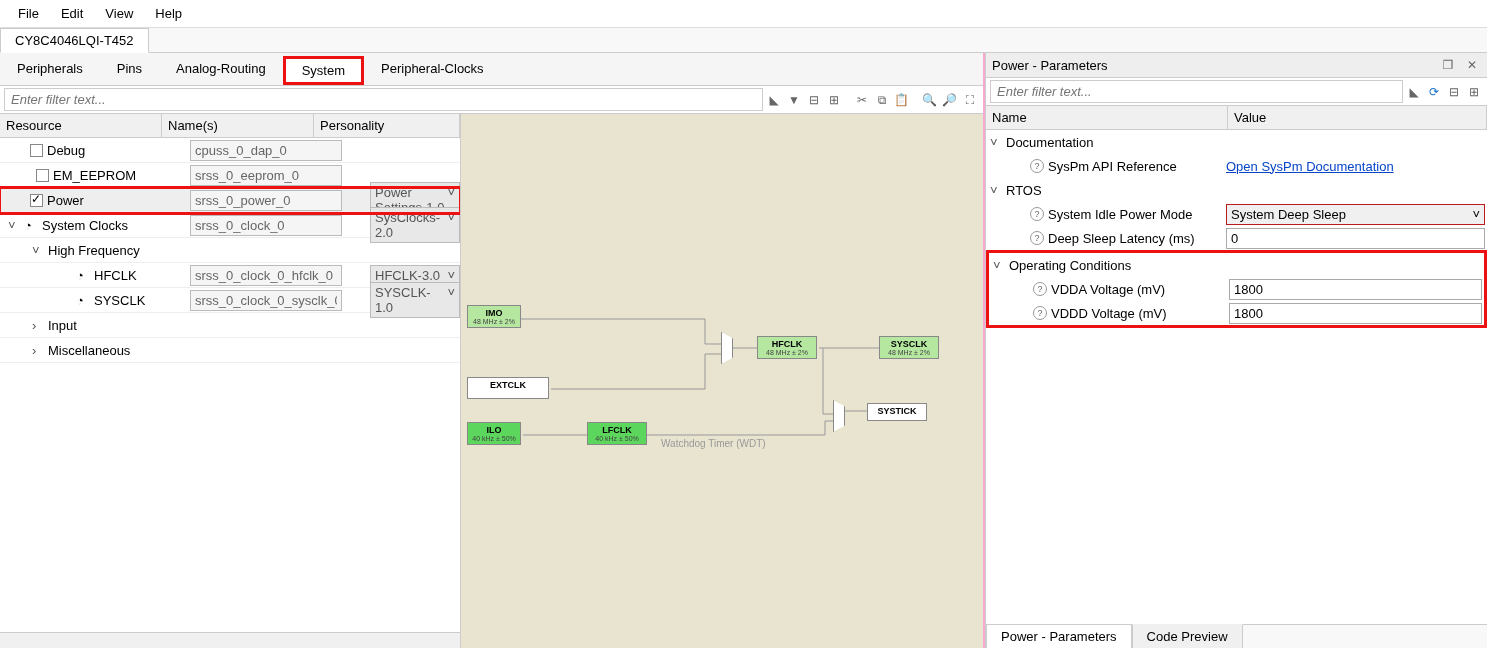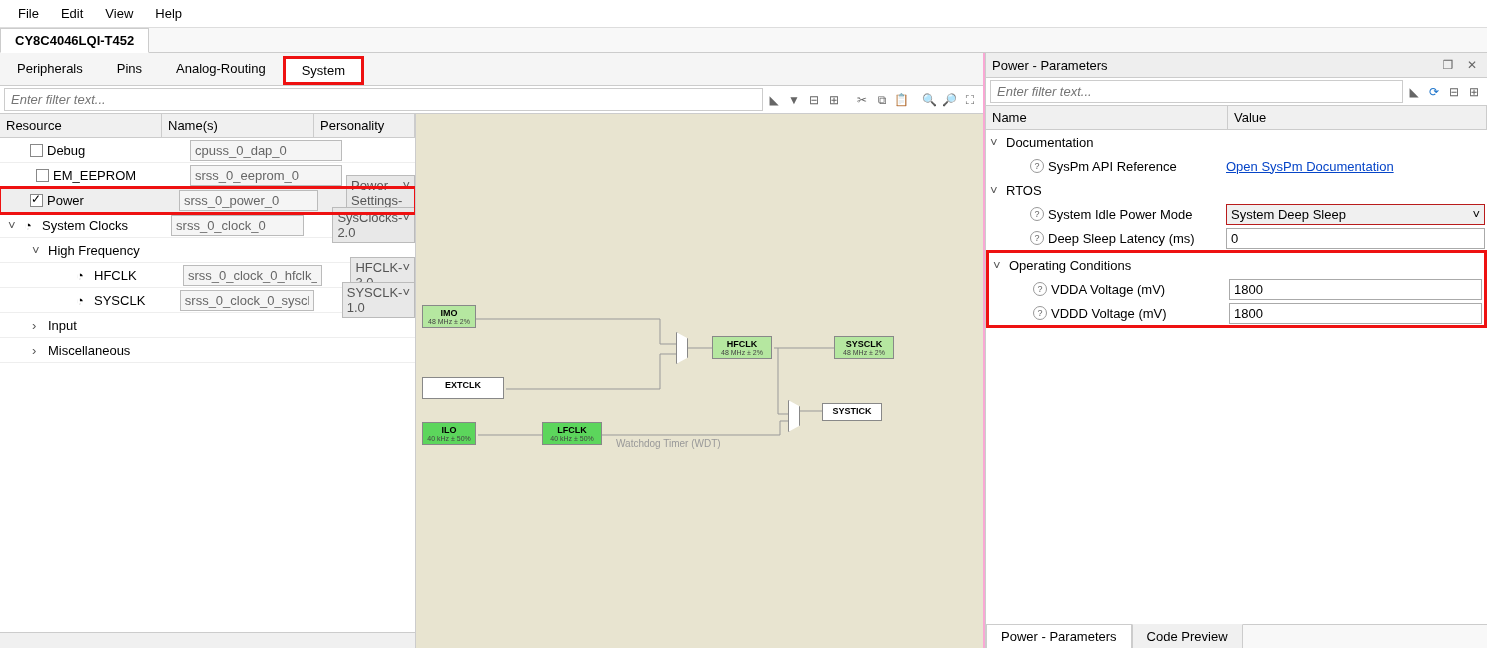--- a/index.html
+++ b/index.html
@@ -3,42 +3,42 @@
 <meta charset="utf-8">
 <style>
 * { box-sizing: border-box; margin: 0; padding: 0; font-family: "Segoe UI", Tahoma, sans-serif; font-size: 13px; }
 body { background: #fff; width: 1487px; height: 648px; overflow: hidden; display: flex; flex-direction: column; }
 
 
 .menubar { display: flex; gap: 2px; padding: 4px 8px; border-bottom: 1px solid #ddd; }
 .menubar span { padding: 2px 10px; cursor: default; }
 
 
-.filetab-row { display: flex; border-bottom: 1px solid #ccc; background: #f8f8f8; font-weight: bold; }
+.filetab-row { display: flex; border-bottom: 1px solid #ccc; background: #f8f8f8; }
 .filetab { background: #fff; border: 1px solid #ccc; border-bottom: 1px solid #fff; padding: 4px 14px; margin-bottom: -1px; }
 
 
 .main { display: flex; flex: 1; overflow: hidden; }
 .left-pane { display: flex; flex-direction: column; flex: 1; border-right: 2px solid #f9a8d4; }
 .right-pane { width: 502px; display: flex; flex-direction: column; border-left: 1px solid #ccc; }
 
 
 .config-tabs { display: flex; background: #f5f5f5; border-bottom: 1px solid #ccc; padding-top: 3px; }
 .config-tab { padding: 4px 16px; border: 1px solid transparent; cursor: default; }
 .config-tab.active { border: 3px solid #e11; background: #fff; font-weight: 400; }
 .config-tab:not(.active) { border: 1px solid transparent; }
 
 
 .filter-bar { display: flex; align-items: center; border-bottom: 1px solid #ccc; padding: 2px 4px; gap: 2px; }
 .filter-input { flex: 1; border: 1px solid #ccc; padding: 3px 6px; font-style: italic; color: #999; background: #fff; }
 .tool-icon { width: 18px; height: 18px; display: inline-flex; align-items: center; justify-content: center; color: #666; cursor: default; font-size: 12px; }
 
 
 .left-content { display: flex; flex: 1; overflow: hidden; }
-.tree-panel { width: 416px; display: flex; flex-direction: column; border-right: 1px solid #ccc; }
+.tree-panel { width: 461px; display: flex; flex-direction: column; border-right: 1px solid #ccc; }
 .diagram-panel { flex: 1; background: #e8e4d0; position: relative; overflow: auto; }
 
 
 .tree-header { display: flex; background: #f0f0f0; border-bottom: 1px solid #ccc; }
 .tree-header div { padding: 4px 6px; border-right: 1px solid #ccc; font-weight: 400; }
 .col-res { width: 162px; }
 .col-name { width: 152px; }
 .col-pers { flex: 1; }
 
 .tree-body { flex: 1; overflow: auto; }
@@ -110,20 +110,21 @@
 
 <div class="main">
 
   <div class="left-pane">
 
     <div class="config-tabs">
       <div class="config-tab">Peripherals</div>
       <div class="config-tab">Pins</div>
       <div class="config-tab">Analog-Routing</div>
       <div class="config-tab active">System</div>
+      <div class="config-tab">Peripheral-Clocks</div>
     </div>
 
     <div class="filter-bar">
       <input class="filter-input" placeholder="Enter filter text..." style="">
       <span class="tool-icon">◣</span>
       <span class="tool-icon">▼</span>
       <span class="tool-icon">⊟</span>
       <span class="tool-icon">⊞</span>
       <span style="width:6px"></span>
       <span class="tool-icon">✂</span>

